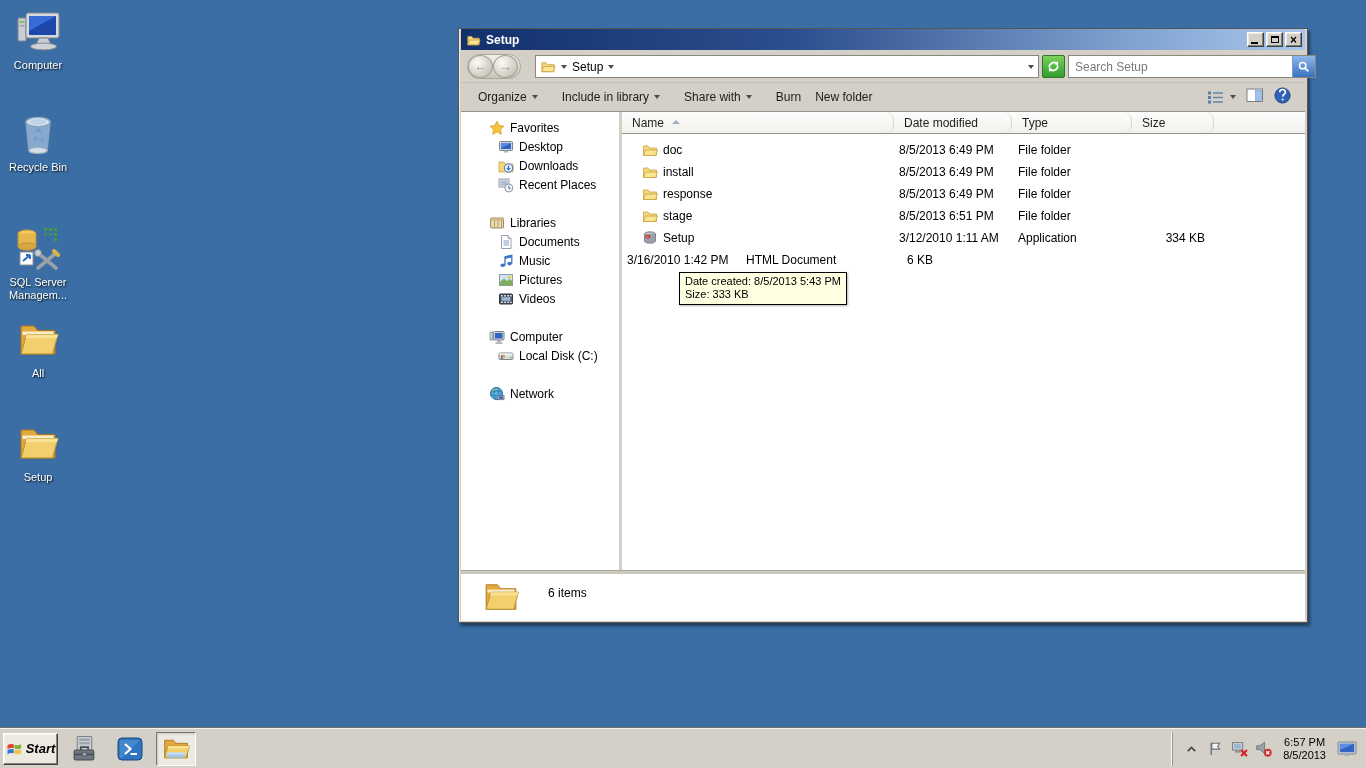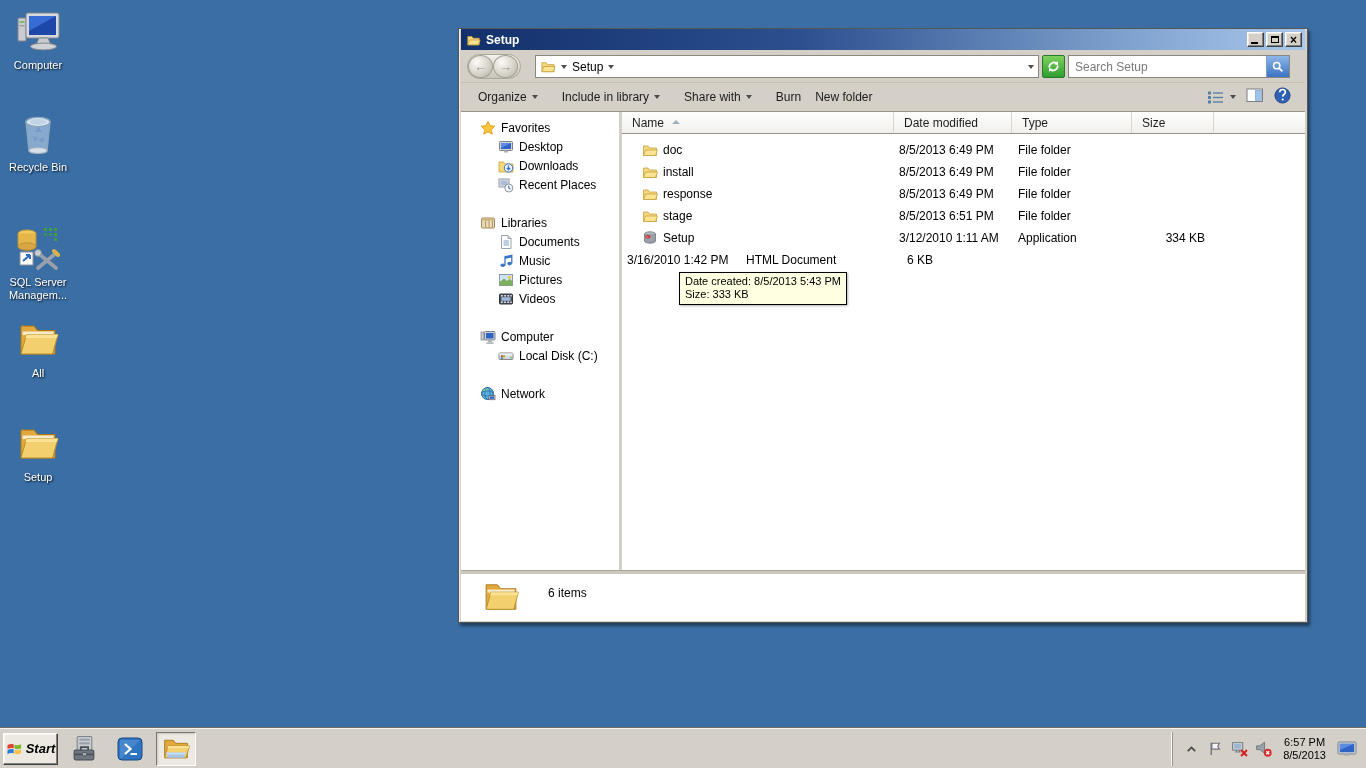--- a/index.html
+++ b/index.html
@@ -39,52 +39,52 @@
           border:1px solid #a3a095; display:flex; align-items:center; justify-content:center;
           color:#9a978d; font-size:13px; font-weight:bold; }
   .addr { position:absolute; left:74px; top:5px; width:504px; height:23px; background:#fff;
           border:1px solid #8a877e; display:flex; align-items:center; padding:0 4px; }
   .addr .crumb { display:flex; align-items:center; gap:5px; flex:1; }
   .caret { width:0; height:0; border-left:3.5px solid transparent; border-right:3.5px solid transparent;
            border-top:4px solid #4d4d4d; display:inline-block; }
   .refresh { position:absolute; left:581px; top:5px; width:23px; height:23px;
              background:linear-gradient(#7ed15e,#2f9e2f); border:1px solid #2a7a2a; border-radius:2px;
              display:flex; align-items:center; justify-content:center; }
-  .search { position:absolute; left:607px; top:5px; width:222px; height:23px; background:#fff;
+  .search { position:absolute; left:607px; top:5px; width:248px; height:23px; background:#fff;
             border:1px solid #8a877e; display:flex; align-items:center; }
   .search input { flex:1; border:none; outline:none; font:12px "Liberation Sans","DejaVu Sans",sans-serif;
                   color:#444; padding:0 6px; background:transparent; min-width:0; }
   .search input::placeholder { color:#7a7a7a; opacity:1; }
   .searchbtn { width:23px; height:21px; background:linear-gradient(#8fb7e9,#3a72c2);
                border-left:1px solid #7a9cc8; display:flex; align-items:center; justify-content:center; }
 
   
   .cmdbar { height:29px; display:flex; align-items:center; padding:0 10px;
             border-bottom:1px solid #989488; position:relative; }
   .cmditem { display:flex; align-items:center; gap:5px; padding:4px 7px; color:#1c1c1c; }
   .cmd-gap { width:10px; }
   .cmdright { position:absolute; right:14px; display:flex; align-items:center; gap:10px; }
 
   
   .content { height:458px; display:flex; background:#d4d0c8; }
   .sidebar { width:158px; background:#fff; padding:6px 0 0 0; overflow:hidden; }
   .pane-gap { width:3px; background:#d4d0c8; }
   .filepane { flex:1; background:#fff; position:relative; }
 
-  .nav-row { height:19px; display:flex; align-items:center; gap:5px; padding-left:19px; }
+  .nav-row { height:19px; display:flex; align-items:center; gap:5px; padding-left:28px; }
   .nav-row.child { padding-left:37px; }
   .nav-row .nlbl { white-space:nowrap; }
   .nav-spacer { height:19px; }
   .i16 { width:16px; height:16px; flex:0 0 16px; display:block; }
 
   
   .colhdr { display:flex; height:22px; background:linear-gradient(#fdfdfc,#f1f0ec);
             border-bottom:1px solid #95938b; font-size:12px; color:#1d1d1d; }
   .colhdr .col { display:flex; align-items:center; padding-left:10px; border-right:1px solid #d8d6d0;
-                 height:100%; }
+                 height:100%;border-radius:8px; }
   .c-name { width:272px; } .c-date { width:118px; } .c-type { width:120px; } .c-size { width:82px; }
   .c-extra { flex:1; border-right:none !important; }
   .sortarrow { width:0; height:0; border-left:4px solid transparent; border-right:4px solid transparent;
                border-bottom:4px solid #9fb0bd; margin-left:8px; margin-top:-1px; }
 
   
   .rows { padding-top:5px; }
   .frow { display:flex; height:22px; align-items:center; }
   .frow .cell { height:100%; display:flex; align-items:center; }
   .frow .c-name { padding-left:20px; gap:5px; }

